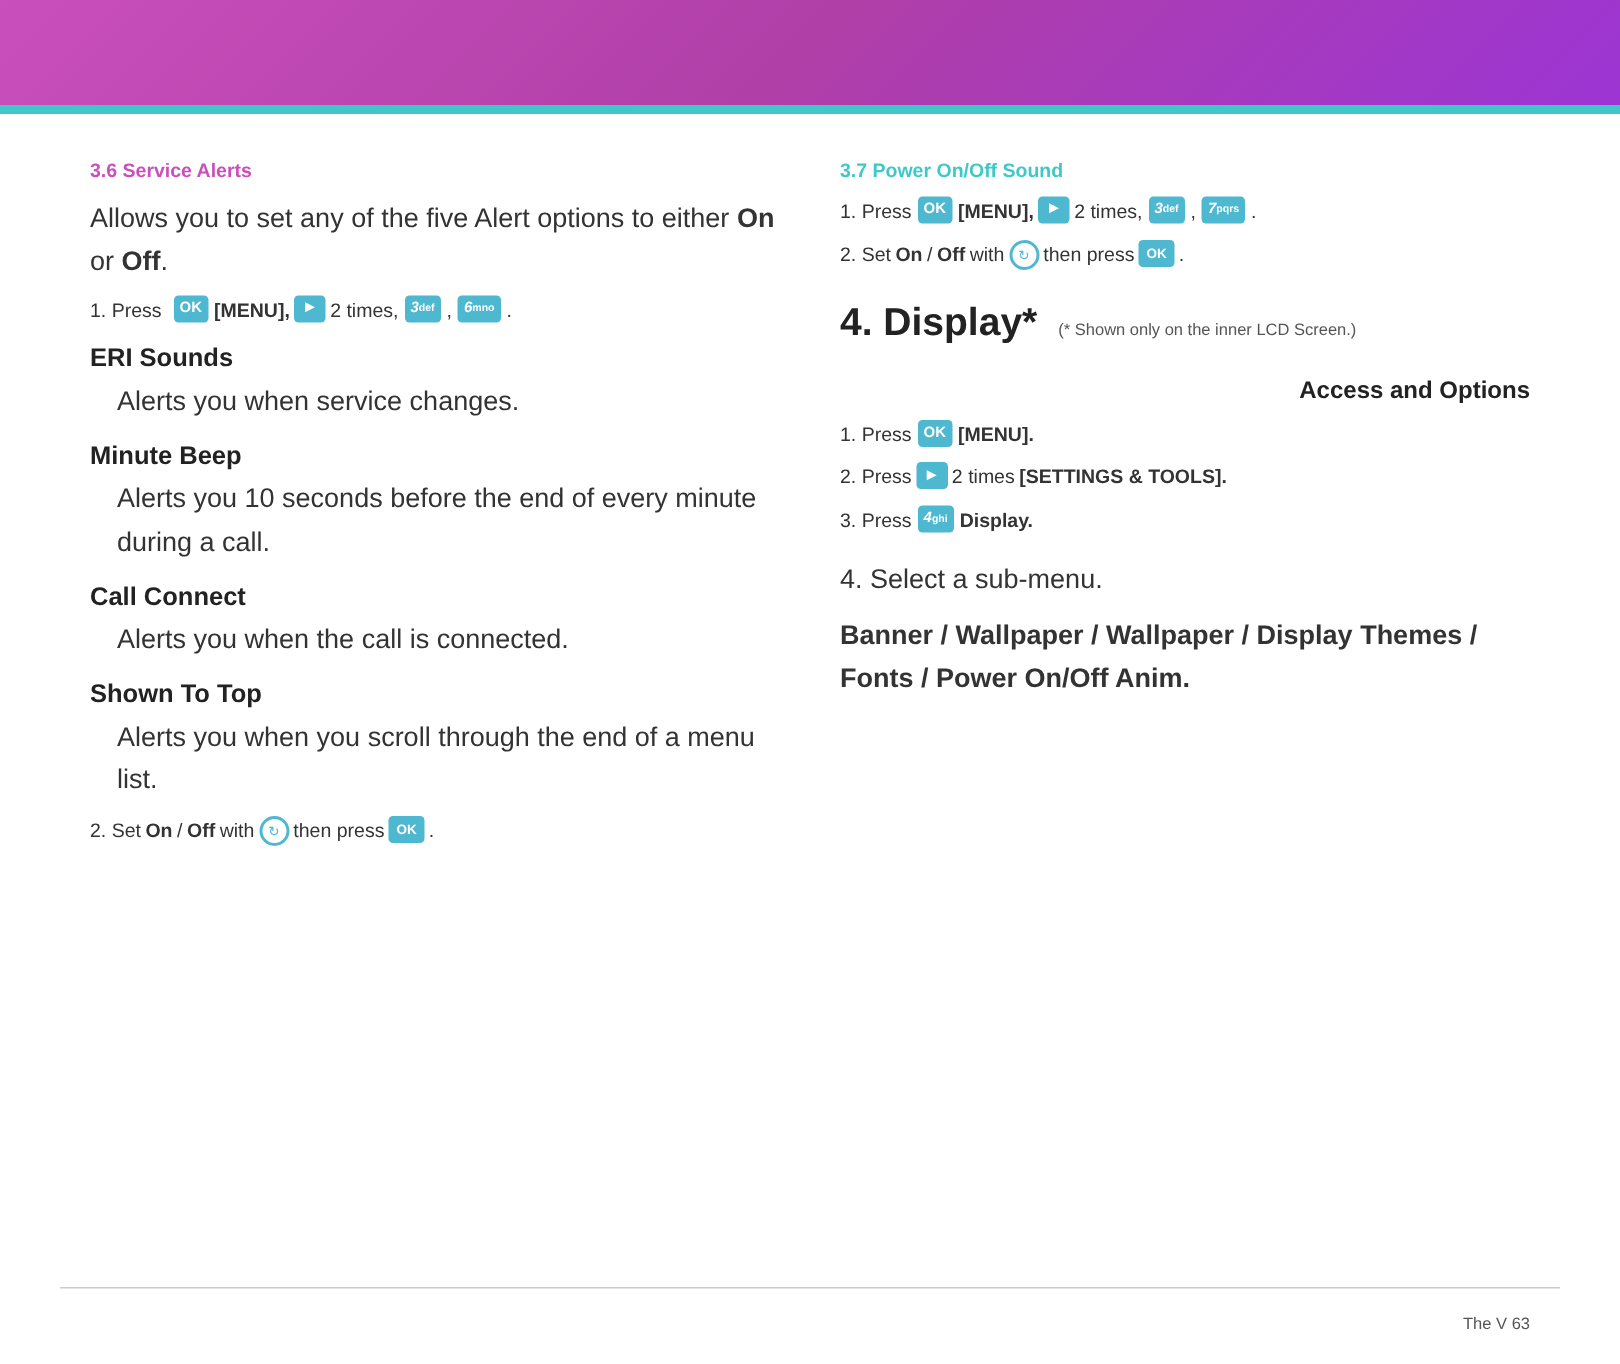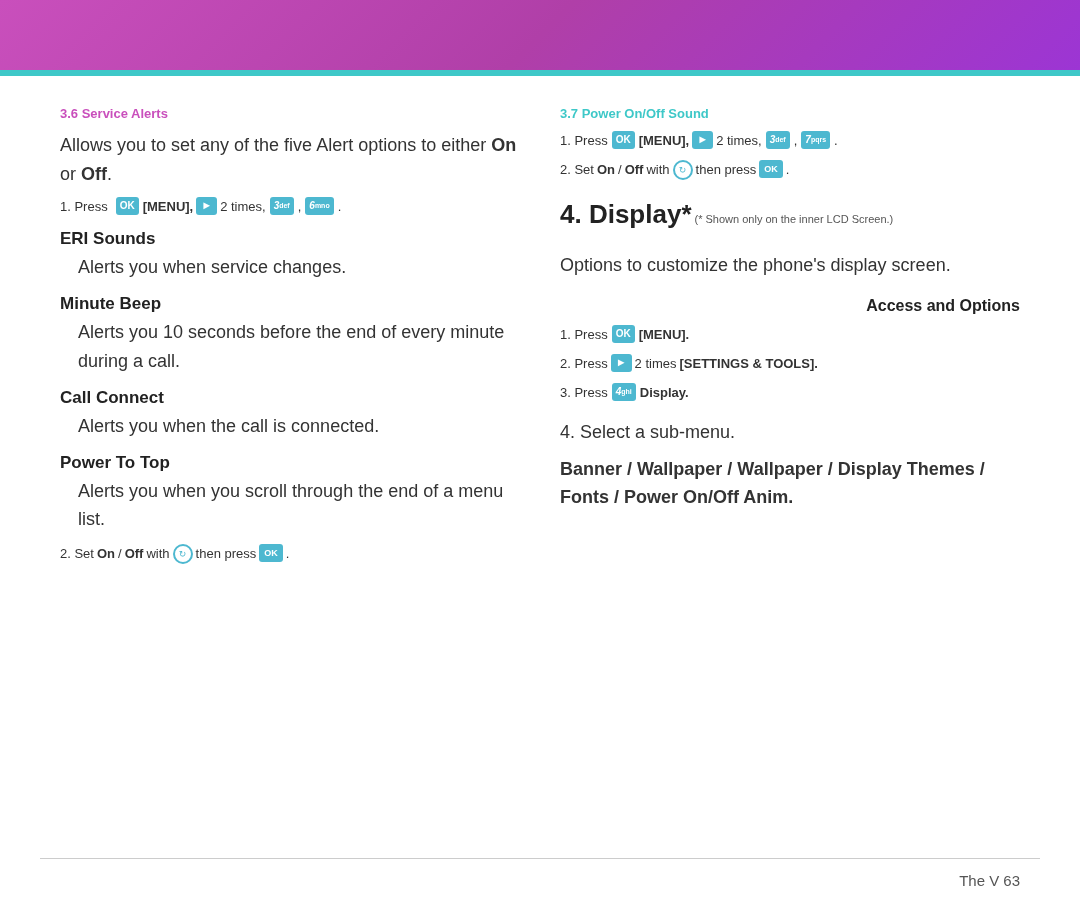--- a/index.html
+++ b/index.html
@@ -158,21 +158,21 @@
       right: 0;
       height: 1px;
       background: #ccc;
       margin: 0 40px;
     }
 
     .footer-text {
       position: absolute;
       bottom: 20px;
       right: 60px;
-      font-size: 15px;
+      font-size: 11px;
       color: #555;
     }
 
     .indent {
       margin-left: 18px;
     }
 
     .bold-inline {
       font-weight: bold;
     }
@@ -216,21 +216,21 @@
 
     <div class="sub-heading">ERI Sounds</div>
     <div class="body-text indent">Alerts you when service changes.</div>
 
     <div class="sub-heading">Minute Beep</div>
     <div class="body-text indent">Alerts you 10 seconds before the end of every minute during a call.</div>
 
     <div class="sub-heading">Call Connect</div>
     <div class="body-text indent">Alerts you when the call is connected.</div>
 
-    <div class="sub-heading">Power To Top</div>
+    <div class="sub-heading">Shown To Top</div>
     <div class="body-text indent">Alerts you when you scroll through the end of a menu list.</div>
 
     <div class="step-line" style="margin-top:10px;">
       <span>2. Set</span>
       <span class="bold-inline">On</span>
       <span>/</span>
       <span class="bold-inline">Off</span>
       <span>with</span>
       <span class="key-circle">↻</span>
       <span>then press</span>
@@ -267,25 +267,24 @@
       <span>/</span>
       <span class="bold-inline">Off</span>
       <span>with</span>
       <span class="key-circle">↻</span>
       <span>then press</span>
       <span class="key-btn-ok">OK</span>
       <span>.</span>
     </div>
 
     <div>
-      <div style="display:flex; align-items:baseline; gap:3px; margin-bottom:17px;">
+      <div style="display:flex; align-items:baseline; gap:14px; margin-bottom:5px;">
         <span class="display-title">4. Display*</span>
         <span class="display-sub">(* Shown only on the inner LCD Screen.)</span>
       </div>
-      <div class="body-text">Options to customize the phone's display screen.</div>
     </div>
 
     <div class="access-title">Access and Options</div>
 
     <div class="step-line">
       <span>1. Press</span>
       <span class="key-btn">OK</span>
       <span class="bold-inline">[MENU].</span>
     </div>
 

